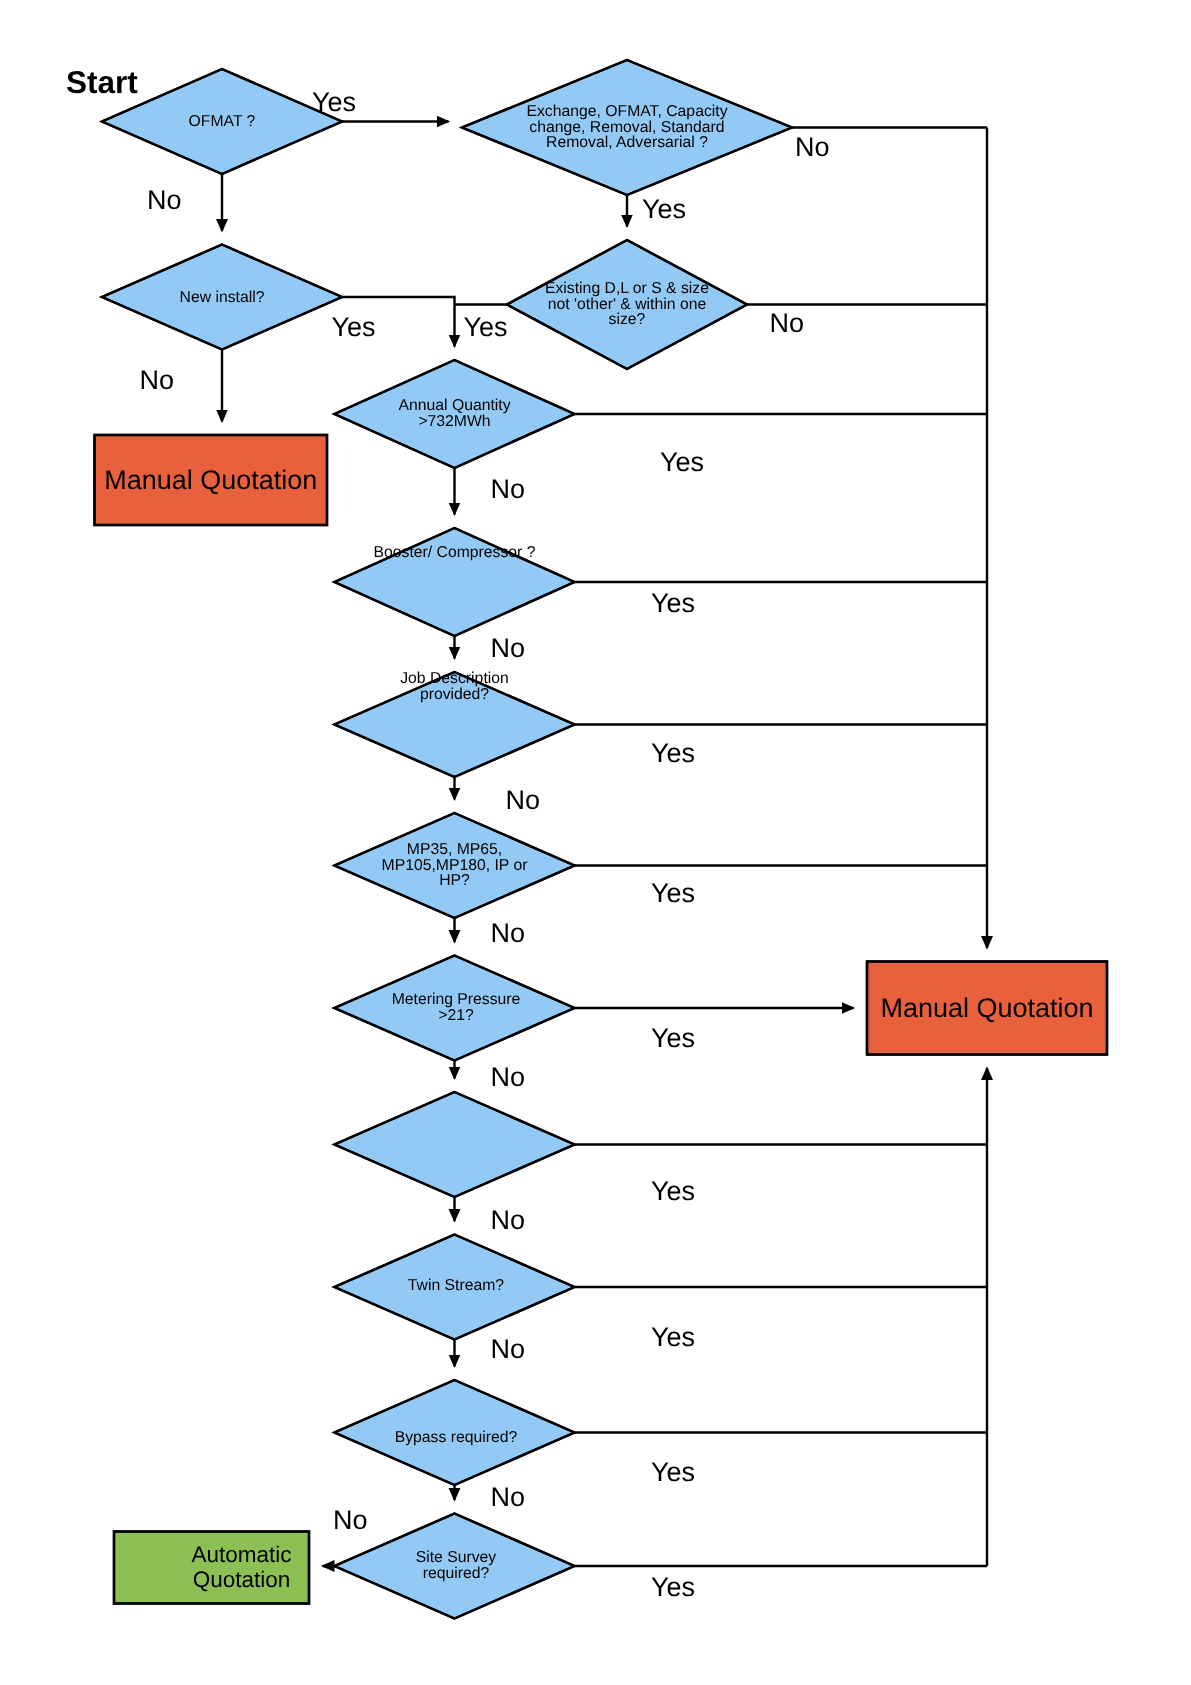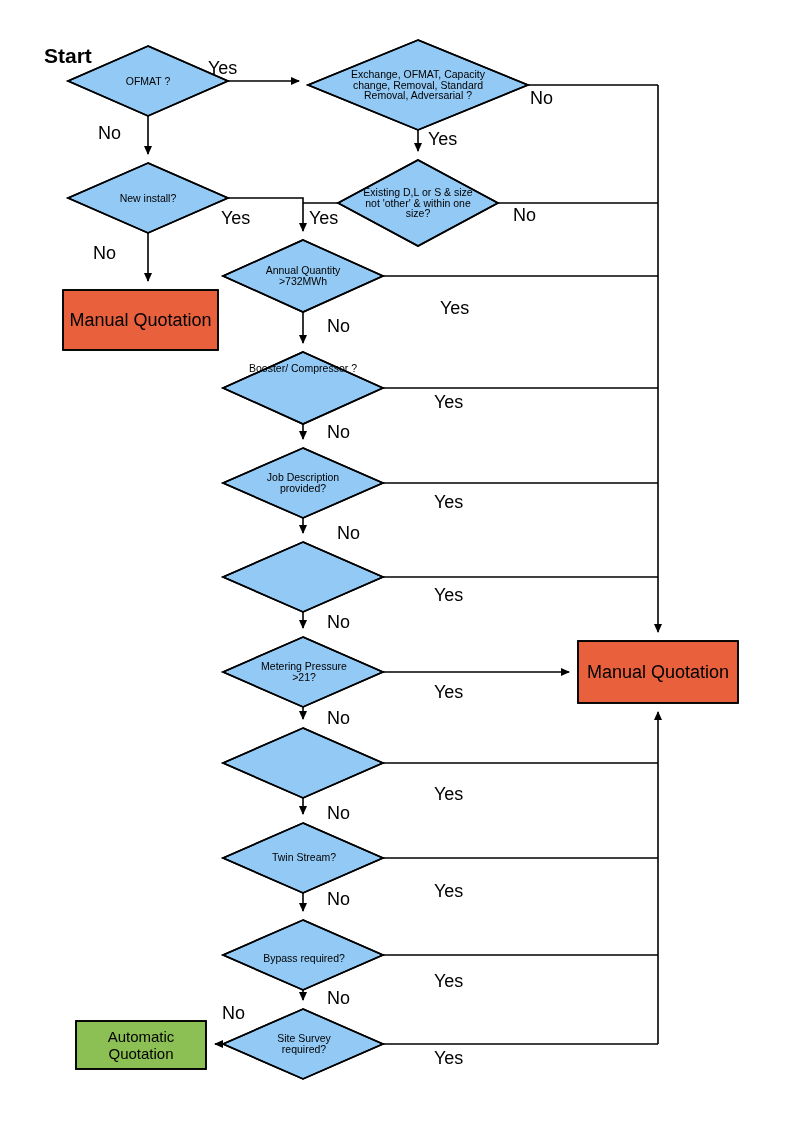--- a/index.html
+++ b/index.html
@@ -138,37 +138,38 @@
   <div class="node-text diamond-label" style="left:343px;top:52px;width:150px;height:66px;">Exchange, OFMAT, Capacity change, Removal, Standard Removal, Adversarial ?</div>
 
   <div class="node-text diamond-label" style="left:103px;top:181px;width:90px;height:34px;">New install?</div>
 
   <div class="node-text diamond-label" style="left:363px;top:172px;width:110px;height:62px;">Existing D,L or S &amp; size not 'other' &amp; within one size?</div>
 
   <div class="node-text diamond-label" style="left:255px;top:256px;width:96px;height:40px;">Annual Quantity &gt;732MWh</div>
 
   <div class="node-text diamond-label" style="left:248px;top:348px;width:110px;height:40px;">Booster/ Compressor ?</div>
 
-  <div class="node-text diamond-label" style="left:250px;top:461px;width:106px;height:44px;">Job Description provided?</div>
-
+  <div class="node-text diamond-label" style="left:250px;top:436px;width:106px;height:44px;">Job Description provided?</div>
+
+  <div class="node-text diamond-label" style="left:251px;top:548px;width:104px;height:58px;">MP35, MP65, MP105,MP180, IP or HP?</div>
 
   <div class="node-text diamond-label" style="left:255px;top:650px;width:98px;height:44px;">Metering Pressure &gt;21?</div>
 
 
   <div class="node-text diamond-label" style="left:258px;top:840px;width:92px;height:34px;">Twin Stream?</div>
 
   <div class="node-text diamond-label" style="left:253px;top:941px;width:102px;height:34px;">Bypass required?</div>
 
   <div class="node-text diamond-label" style="left:256px;top:1022px;width:96px;height:44px;">Site Survey required?</div>
 
   <div class="node-text term-label" style="left:63px;top:290px;width:155px;height:60px;">Manual Quotation</div>
 
   <div class="node-text term-label" style="left:578px;top:641px;width:160px;height:62px;">Manual Quotation</div>
 
-  <div class="node-text term-label" style="left:76px;top:1021px;width:130px;height:48px;font-size:15px;">Automatic Quotation</div>
+  <div class="node-text term-label" style="left:76px;top:1021px;width:130px;height:48px;font-size:15px;padding-left:20px;">Automatic Quotation</div>
 
   <div class="edge-label" style="left:208px;top:58px;">Yes</div>
   <div class="edge-label" style="left:98px;top:123px;">No</div>
 
   <div class="edge-label" style="left:530px;top:88px;">No</div>
   <div class="edge-label" style="left:428px;top:129px;">Yes</div>
 
   <div class="edge-label" style="left:221px;top:208px;">Yes</div>
   <div class="edge-label" style="left:93px;top:243px;">No</div>
 

